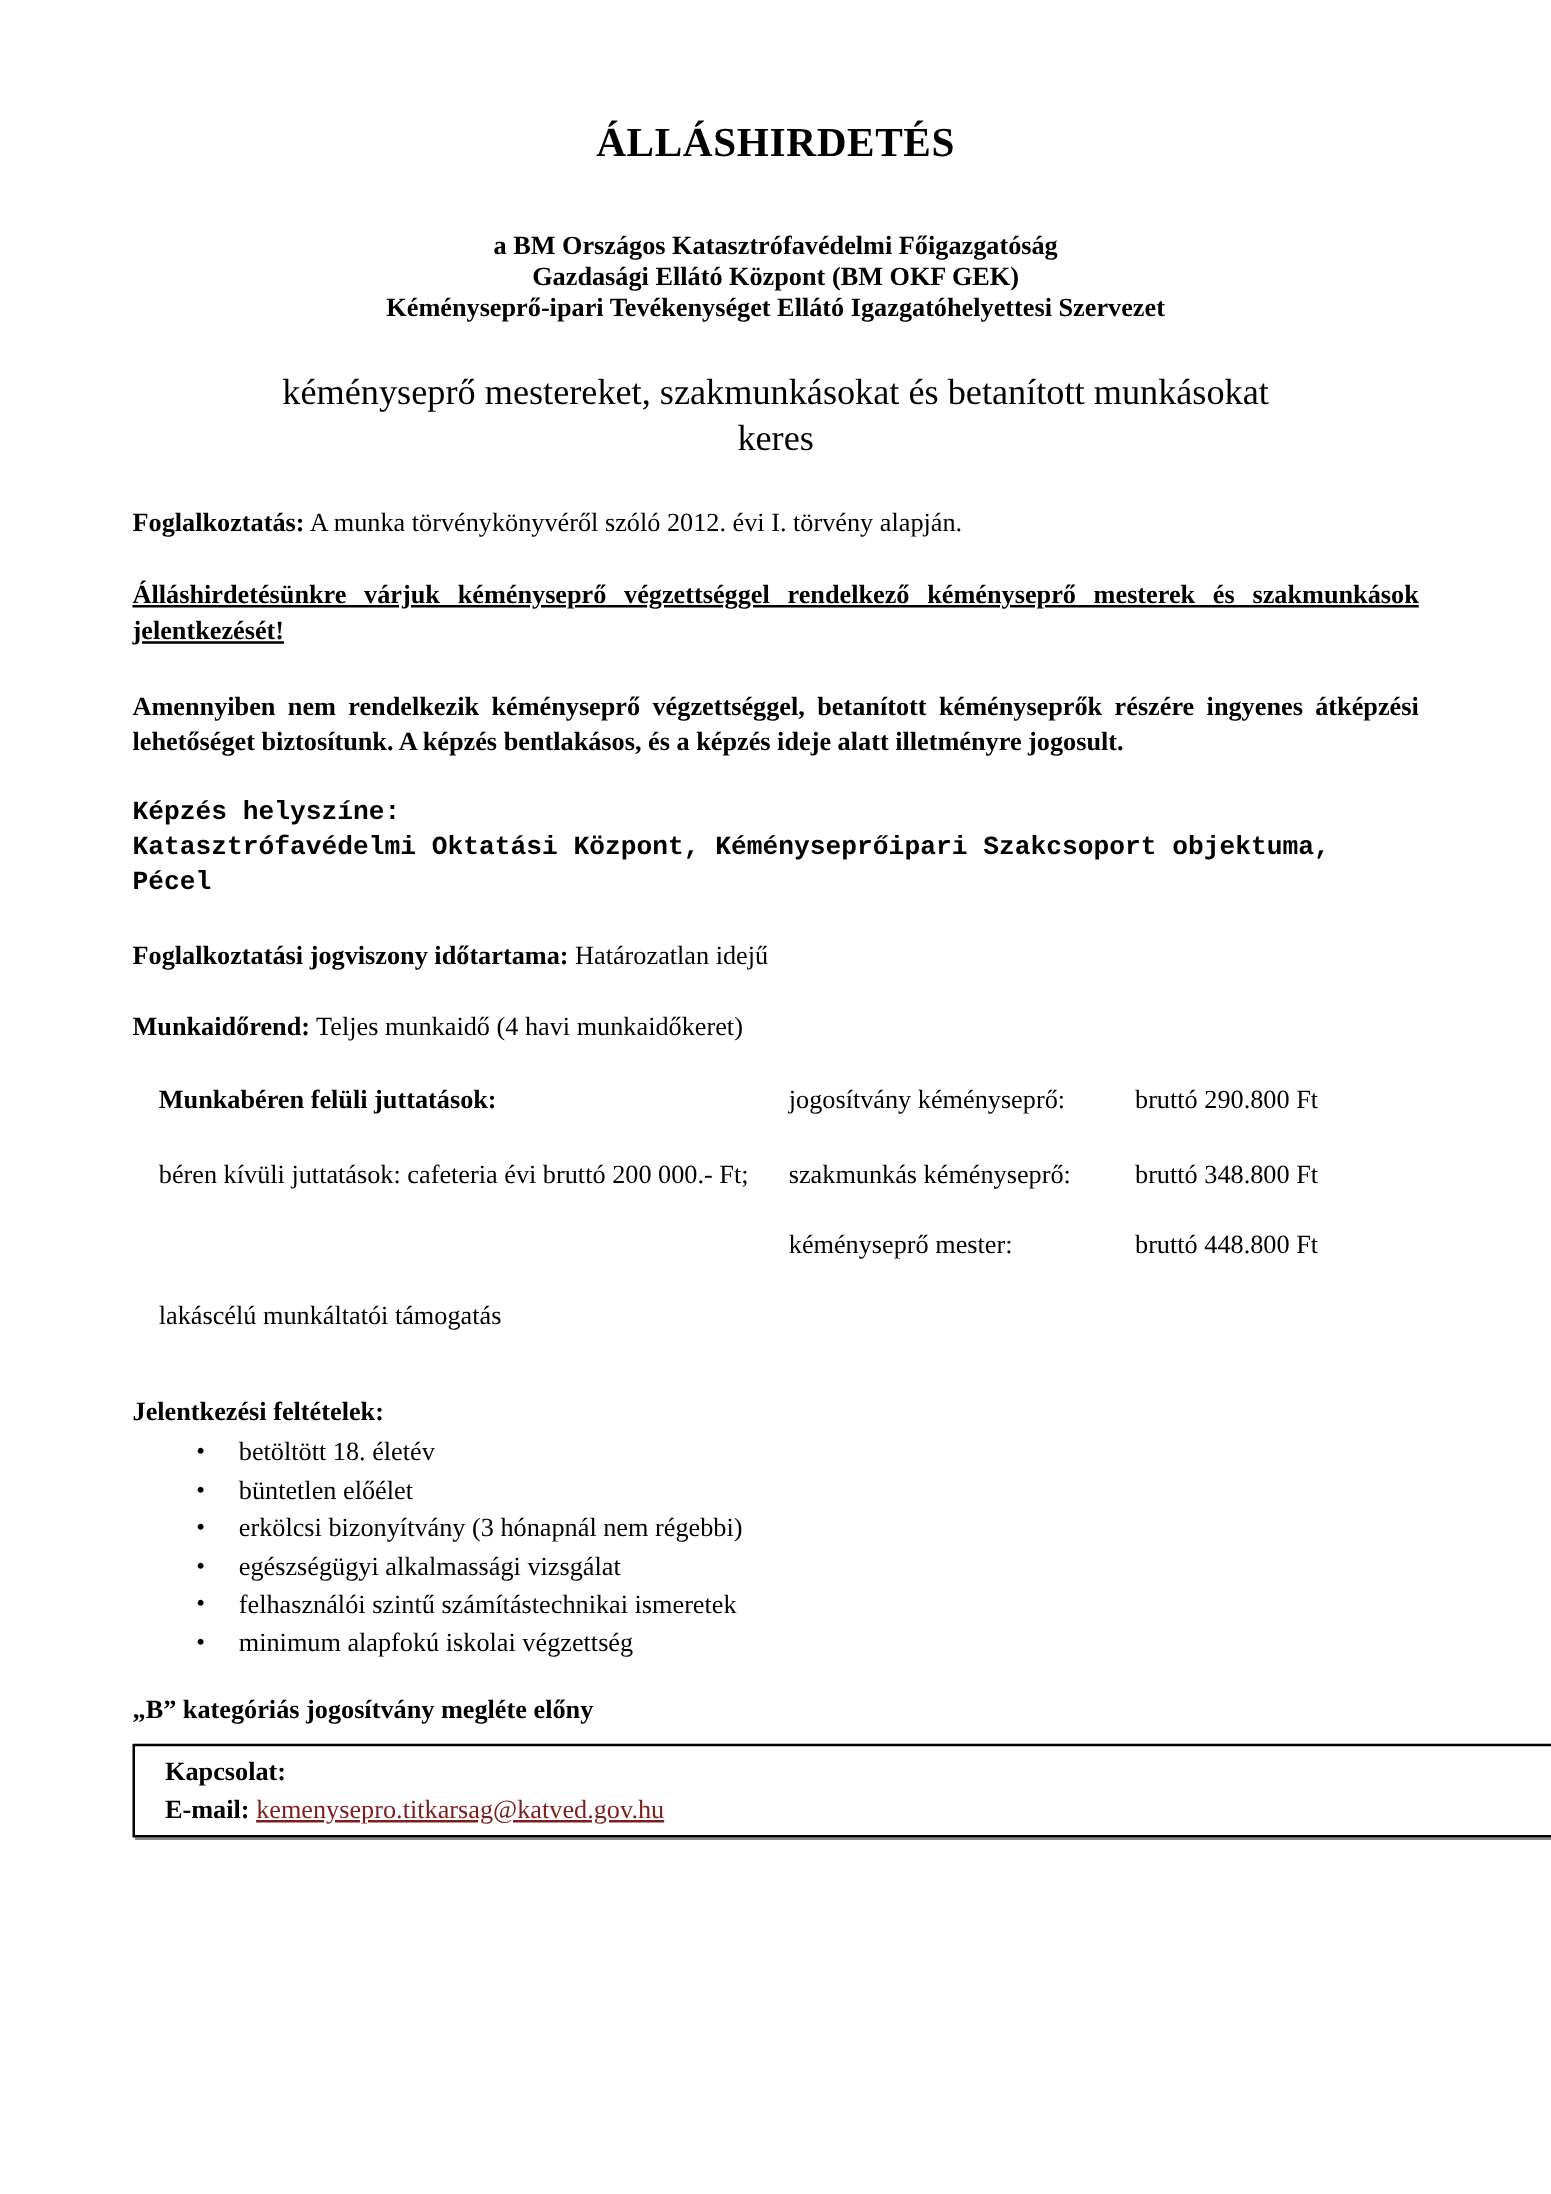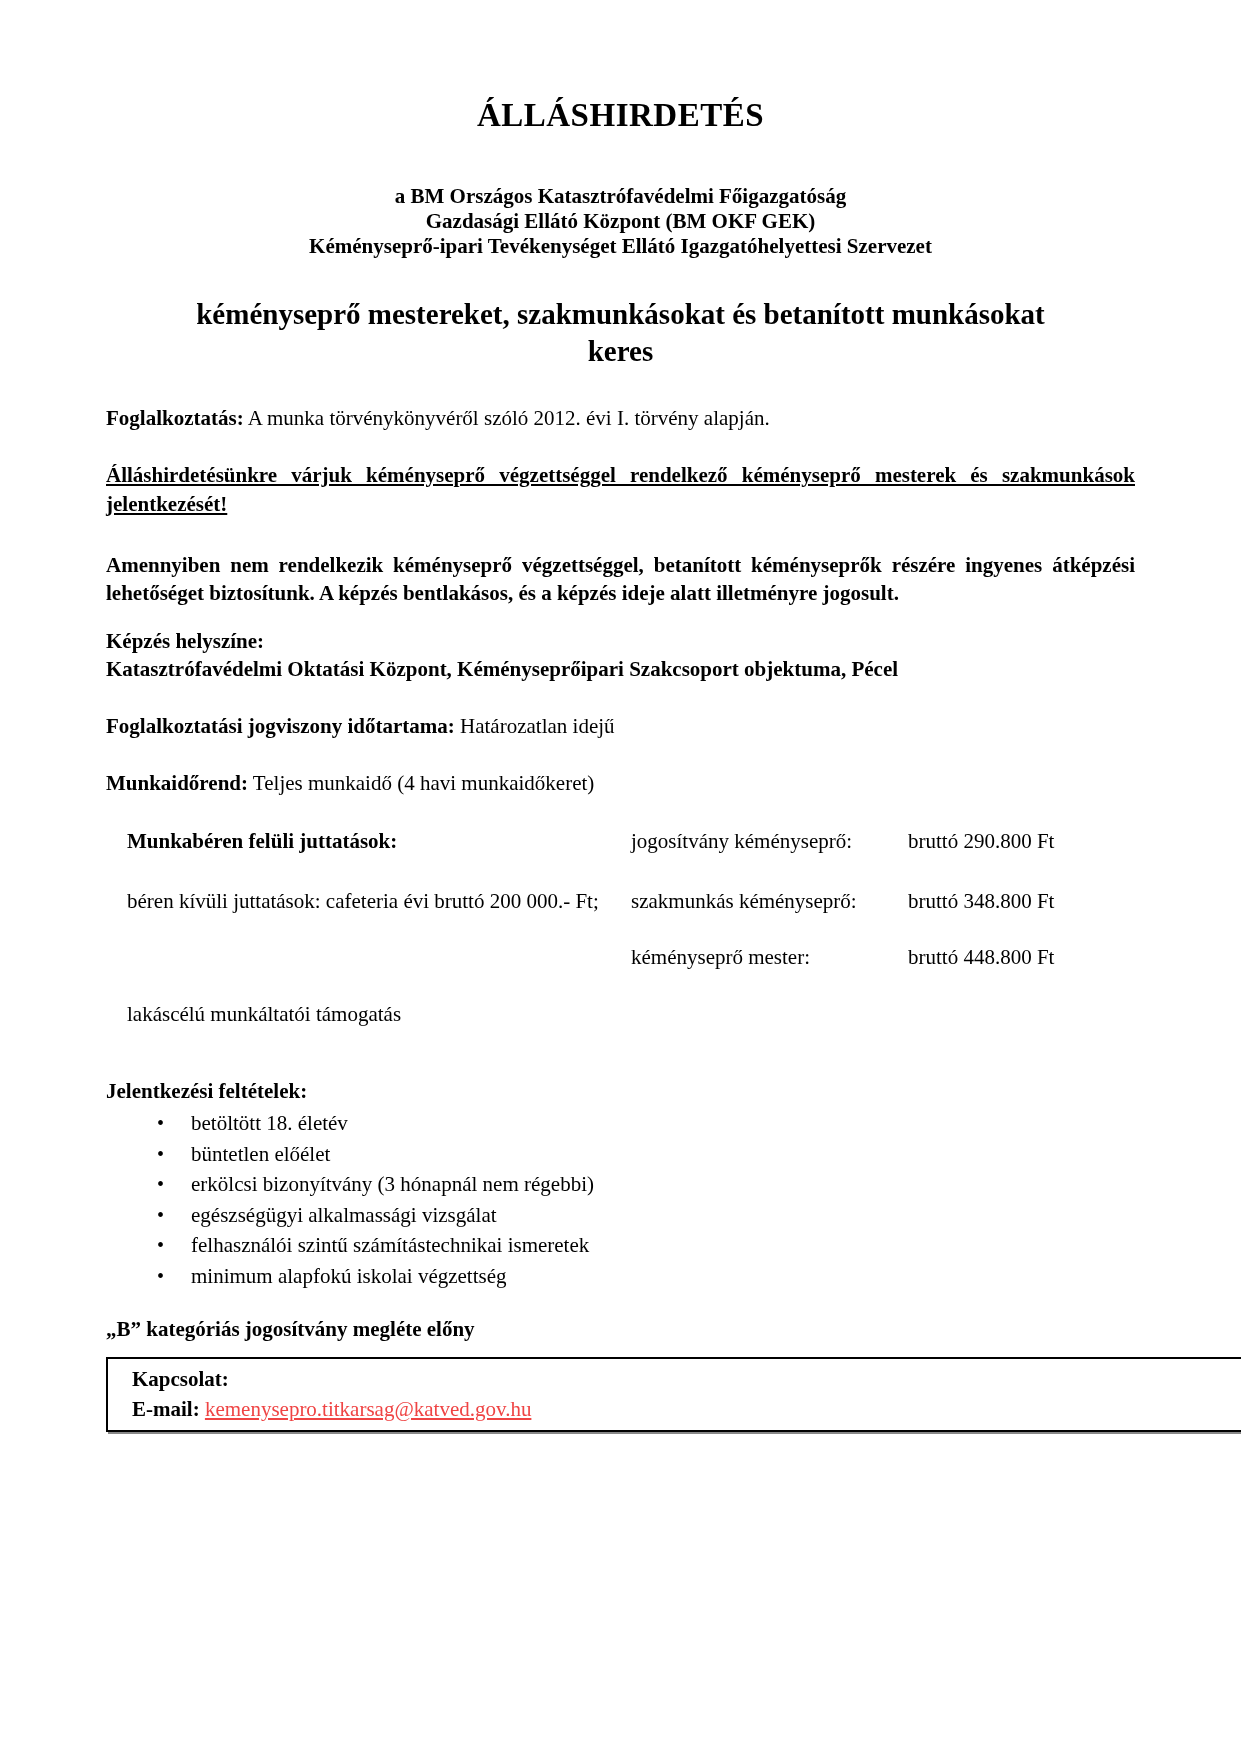--- a/index.html
+++ b/index.html
@@ -26,31 +26,31 @@
   .org-block {
     margin-top: 50px;
     text-align: center;
     font-weight: bold;
     font-size: 21px;
     line-height: 25px;
   }
   .headline {
     margin: 37px 0 0 0;
     text-align: center;
-    font-weight: bold;
+    font-weight: normal;
     font-size: 29px;
     line-height: 37px;
   }
   .sec-task { margin-top: 26px; }
   .sec-label { font-weight: bold; line-height: 27px; }
   .para { margin: 0; text-align: justify; line-height: 26.5px; }
   .p-employment { margin: 35px 0 0 0; line-height: 27px; }
   .p-invite { margin: 29px 0 0 0; font-weight: bold; text-align: justify; line-height: 28.5px; text-decoration: underline; }
   .p-retrain { margin: 33px 0 0 0; font-weight: bold; text-align: justify; line-height: 28px; }
-  .sec-training { margin-top: 20px; font-weight: bold; line-height: 28px; }
+  .sec-training { margin-top: 30px; font-weight: bold; line-height: 28px; font-family: Liberation Mono, monospace; }
   .p-duration { margin: 30px 0 0 0; line-height: 27px; }
   .p-schedule { margin: 30px 0 0 0; line-height: 27px; }
   .lead { font-weight: bold; }
 
   .comp-table {
     margin: 30px 0 0 21px;
     display: grid;
     grid-template-columns: 504px 482px;
     grid-template-rows: 60px 56px 57px auto;
     align-items: start;
@@ -75,21 +75,21 @@
   .contact-box {
     margin-top: 14px;
     width: 1173px;
     box-sizing: border-box;
     border: 2px solid #000000;
     box-shadow: 2px 2px 0 #888888;
     padding: 5px 10px 6px 24px;
     line-height: 30px;
     background: #ffffff;
   }
-  .email-link { color: #ef4444; text-decoration: underline; }
+  .email-link { color: #7f1d1d; text-decoration: underline; }
 </style>
 </head>
 <body>
 
 <div class="page">
 
   <h1 class="doc-title">ÁLLÁSHIRDETÉS</h1>
 
   <div class="org-block">
     <div>a BM Országos Katasztrófavédelmi Főigazgatóság</div>

